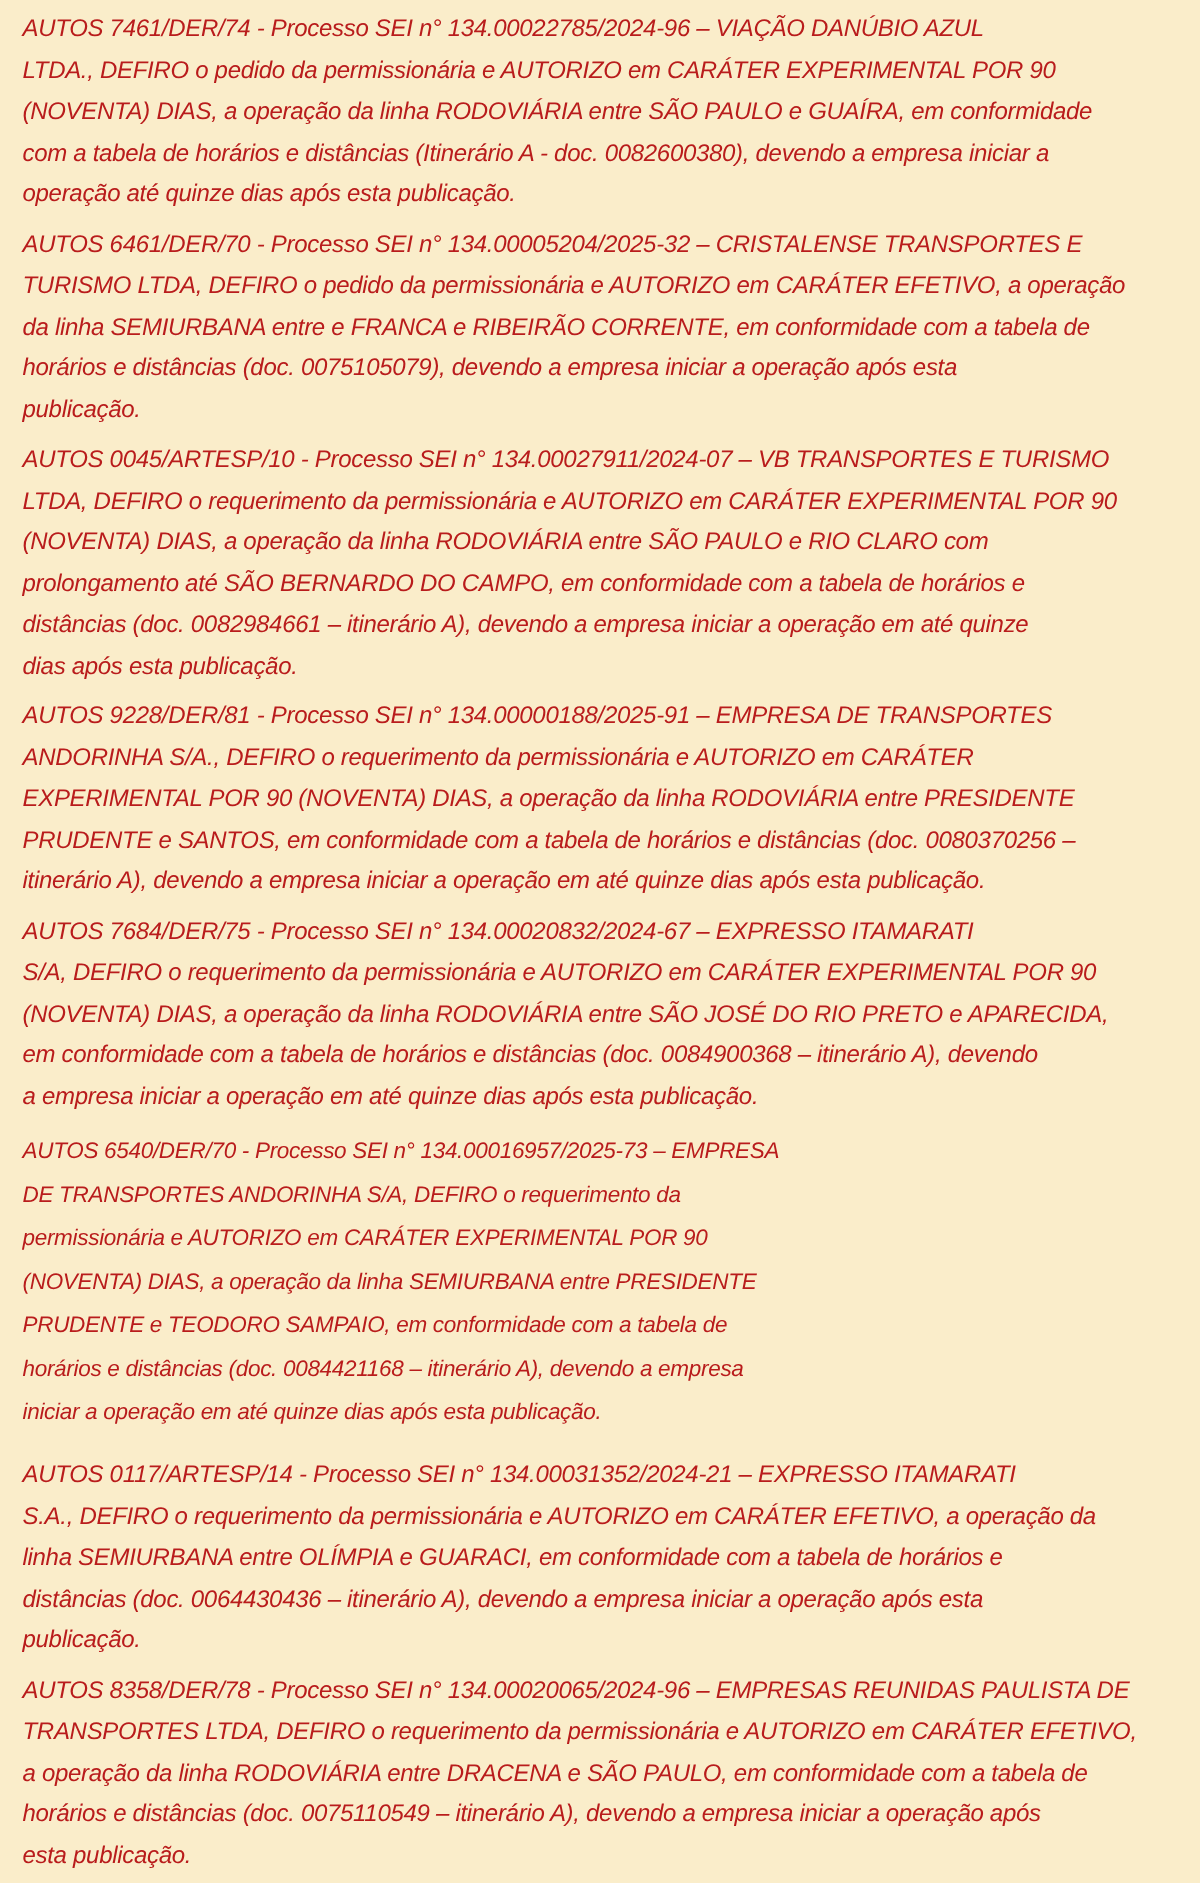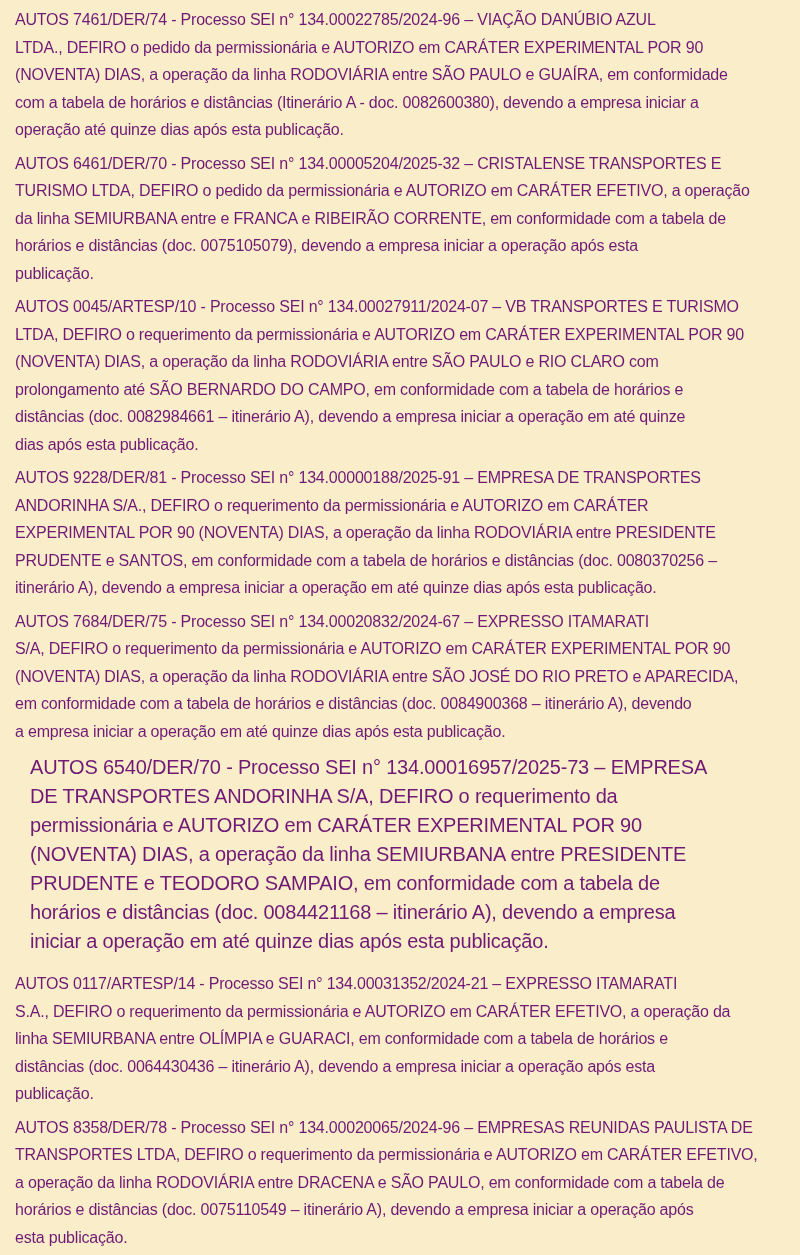--- a/index.html
+++ b/index.html
@@ -22,30 +22,30 @@
   }
   .para {
     font-size: 16px;
     line-height: 27.5px;
     letter-spacing: -0.2px;
     white-space: pre-line;
     margin: 0 0 6px 0;
     font-weight: 400;
   }
   .para.large {
-    font-size: 20px;
+    font-size: 15px;
     line-height: 29px;
     letter-spacing: -0.2px;
-    margin: 8px 0 14px 15px;
+    margin: 8px 0 14px 0;
   }
 </style>
 </head>
 <body style="background: rgb(250, 237, 202);">
 
-<div class="doc" style="color: #701a75;">
+<div class="doc" style="color: #b91c1c; font-style: italic;">
     <div class="para">AUTOS 7461/DER/74 - Processo SEI n° 134.00022785/2024-96 – VIAÇÃO DANÚBIO AZUL
 LTDA., DEFIRO o pedido da permissionária e AUTORIZO em CARÁTER EXPERIMENTAL POR 90
 (NOVENTA) DIAS, a operação da linha RODOVIÁRIA entre SÃO PAULO e GUAÍRA, em conformidade
 com a tabela de horários e distâncias (Itinerário A - doc. 0082600380), devendo a empresa iniciar a
 operação até quinze dias após esta publicação.</div>
     <div class="para">AUTOS 6461/DER/70 - Processo SEI n° 134.00005204/2025-32 – CRISTALENSE TRANSPORTES E
 TURISMO LTDA, DEFIRO o pedido da permissionária e AUTORIZO em CARÁTER EFETIVO, a operação
 da linha SEMIURBANA entre e FRANCA e RIBEIRÃO CORRENTE, em conformidade com a tabela de
 horários e distâncias (doc. 0075105079), devendo a empresa iniciar a operação após esta
 publicação.</div>

